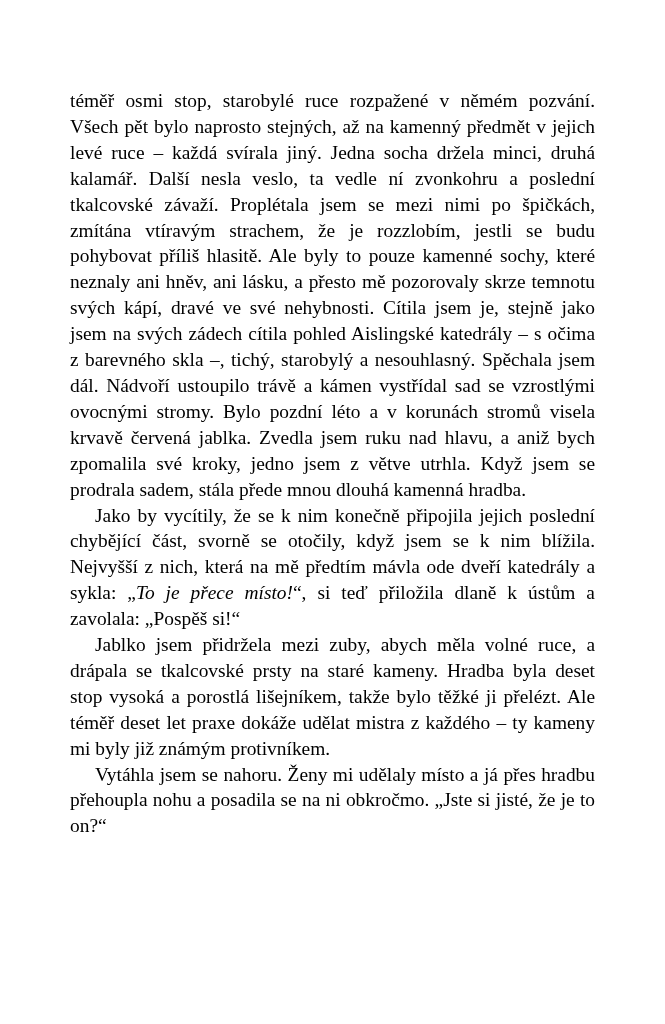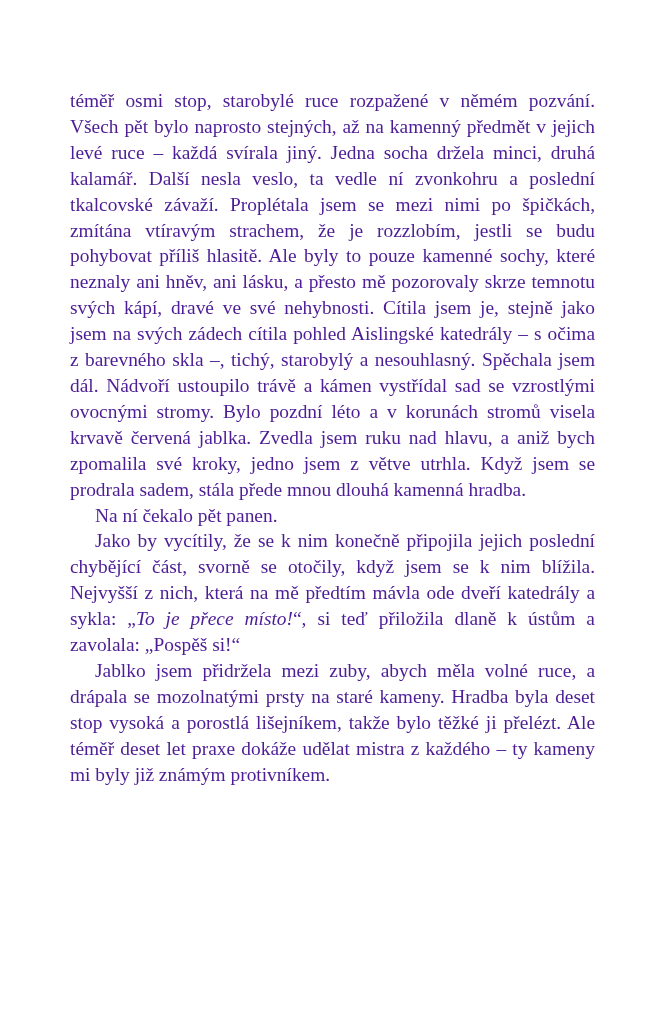--- a/index.html
+++ b/index.html
@@ -47,28 +47,28 @@
     text-align-last: left;
   }
   .it {
     font-style: italic;
   }
 </style>
 </head>
 <body style="background: rgb(255, 255, 255);">
 
 <div id="page">
-  <div id="text-block" style="color: #4c1d95;">
+  <div id="text-block" style="color: #000000;">
 
     <p class="no-indent last-line-left">téměř osmi stop, starobylé ruce rozpažené v němém pozvání. Všech pět bylo naprosto stejných, až na kamenný předmět v jejich levé ruce – každá svírala jiný. Jedna socha držela minci, druhá kalamář. Další nesla veslo, ta vedle ní zvonkohru a poslední tkalcovské závaží. Proplétala jsem se mezi nimi po špičkách, zmítána vtíravým strachem, že je rozzlobím, jestli se budu pohybovat příliš hlasitě. Ale byly to pouze kamenné sochy, které neznaly ani hněv, ani lásku, a přesto mě pozorovaly skrze temnotu svých kápí, dravé ve své nehybnosti. Cítila jsem je, stejně jako jsem na svých zádech cítila pohled Aislingské katedrály – s očima z barevného skla –, tichý, starobylý a nesouhlasný. Spěchala jsem dál. Nádvoří ustoupilo trávě a kámen vystřídal sad se vzrostlými ovocnými stromy. Bylo pozdní léto a v korunách stromů visela krvavě červená jablka. Zvedla jsem ruku nad hlavu, a aniž bych zpomalila své kroky, jedno jsem z větve utrhla. Když jsem se prodrala sadem, stála přede mnou dlouhá kamenná hradba.</p>
 
-    <p class="last-line-left">Na ní čekalo pět panen.</p>
 
 
     <p class="last-line-left">
       <span>Jako by vycítily, že se k nim konečně připojila jejich poslední chybějící část, svorně se otočily, když jsem se k nim blížila. Nejvyšší z nich, která na mě předtím mávla ode dveří katedrály a sykla: „</span><span class="it">To je přece místo!</span><span>“, si teď přiložila dlaně k ústům a zavolala: „Pospěš si!“</span>
     </p>
 
-    <p class="last-line-left">Jablko jsem přidržela mezi zuby, abych měla volné ruce, a drápala se mozolnatými prsty na staré kameny. Hradba byla deset stop vysoká a porostlá lišejníkem, takže bylo těžké ji přelézt. Ale téměř deset let praxe dokáže udělat mistra z každého – ty kameny mi byly již známým protivníkem.</p>
+    <p class="last-line-left">Jablko jsem přidržela mezi zuby, abych měla volné ruce, a drápala se tkalcovské prsty na staré kameny. Hradba byla deset stop vysoká a porostlá lišejníkem, takže bylo těžké ji přelézt. Ale téměř deset let praxe dokáže udělat mistra z každého – ty kameny mi byly již známým protivníkem.</p>
 
+    <p class="last-line-left">Vytáhla jsem se nahoru. Ženy mi udělaly místo a já přes hradbu přehoupla nohu a posadila se na ni obkročmo. „Jste si jisté, že je to on?“</p>
 
   </div>
 </div>
 
 </body></html>

